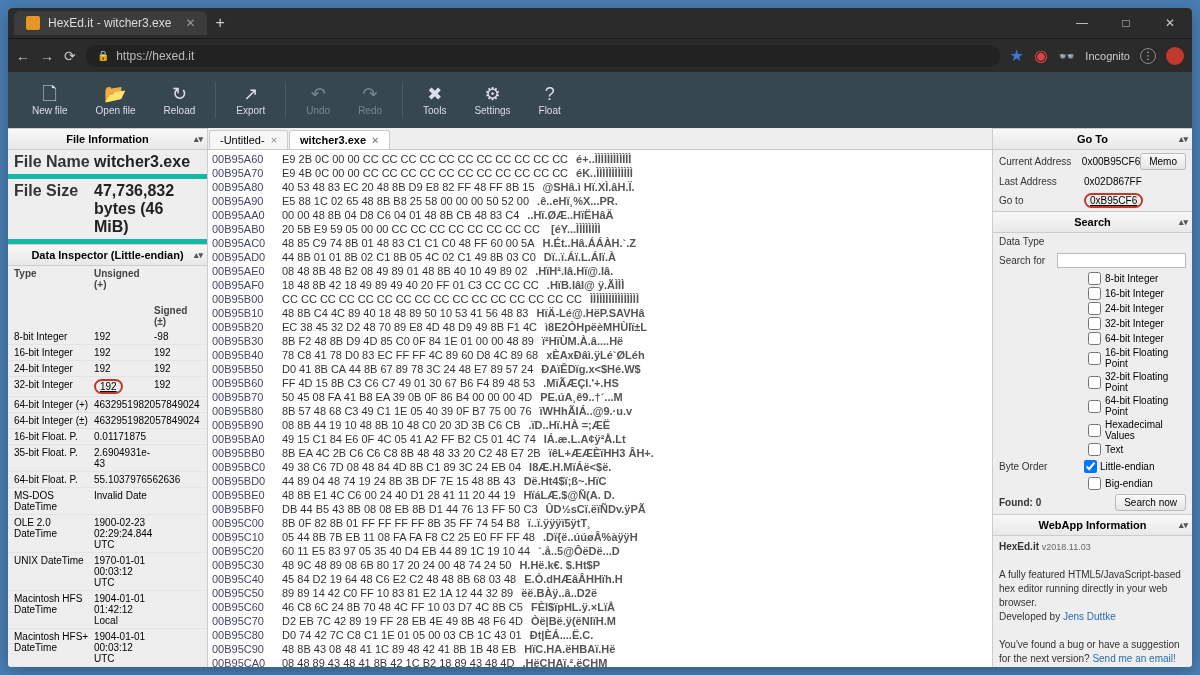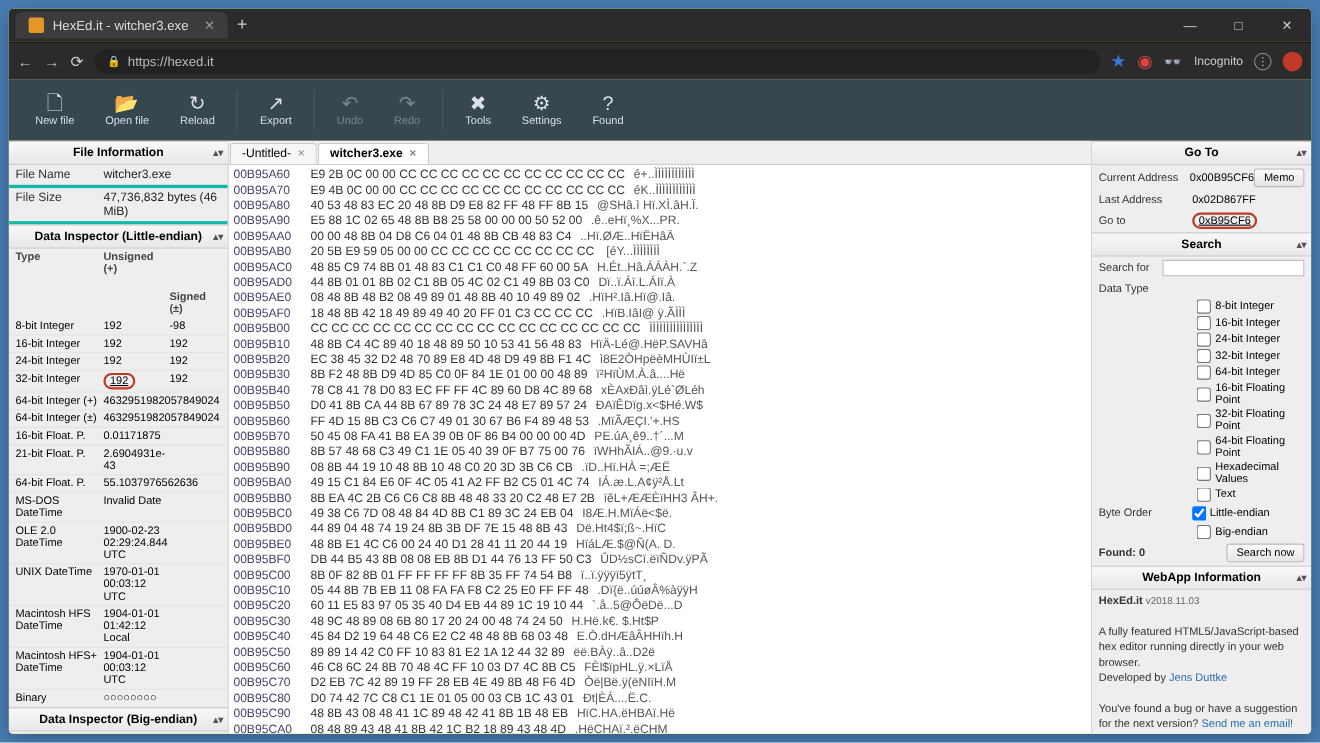--- a/index.html
+++ b/index.html
@@ -17,38 +17,38 @@
 .addrbar .url { background:#222; border-radius:14px; flex:1; padding:4px 12px; font-size:12px; display:flex; align-items:center; gap:6px; color:#bbb; }
 .addrbar .url .lock { font-size:10px; }
 .toolbar { background: #37474f; height:56px; display:flex; align-items:center; padding:0 10px; gap:0; }
 .tbtn { color:#dde; padding:6px 14px; display:flex; flex-direction:column; align-items:center; font-size:10px; cursor:pointer; gap:2px; }
 .tbtn .ico { font-size:18px; line-height:1; }
 .tbtn.disabled { opacity:0.4; }
 .content { flex:1; display:flex; background:#f0f0f0; overflow:hidden; }
 .leftpanel { width:200px; background:#eee; border-right:1px solid #ccc; display:flex; flex-direction:column; font-size:11px; overflow:hidden; }
 .panelhdr { background: linear-gradient(#f8f8f8,#e8e8e8); border-bottom:1px solid #ccc; border-top:1px solid #ccc; padding:4px 6px; font-weight:bold; font-size:11px; display:flex; align-items:center; justify-content:center; position:relative; }
 .panelhdr .arrows { position:absolute; right:4px; font-size:9px; color:#555; cursor:pointer; }
-.kv { display:flex; padding:3px 6px; font-size:11px; border-bottom:3px solid #14b8a6; }
+.kv { display:flex; padding:3px 6px; font-size:16px; border-bottom:5px solid #14b8a6;font-weight:bold; }
 .kv .k { width:80px; color:#333; }
 .kv .v { flex:1; color:#222; }
 .di-hdr { display:flex; padding:2px 6px; font-size:10px; color:#444; font-weight:bold; }
 .di-hdr .c1 { width:80px; } .di-hdr .c2 { width:60px; text-align:left; } .di-hdr .c3 { flex:1; text-align:left;margin-top:37px; }
 .di-row { display:flex; padding:2px 6px; font-size:10px; border-bottom:1px solid #e4e4e4; }
 .di-row .c1 { width:80px; } .di-row .c2 { width:60px; } .di-row .c3 { flex:1; }
 .circled { border:2px solid #c0392b; border-radius:10px; padding:0 4px; display:inline-block;text-decoration:underline; }
 .center { flex:1; display:flex; flex-direction:column; overflow:hidden; background:#fff; }
 .tabs { background:#eee; height:22px; display:flex; align-items:flex-end; font-size:11px; border-bottom:1px solid #ccc; }
 .tabitem { padding:3px 10px; border:1px solid #ccc; border-bottom:none; background:#f6f6f6; margin-left:1px; border-radius:3px 3px 0 0; cursor:pointer; display:flex; gap:4px; }
 .tabitem.active { background:#fff; font-weight:bold; }
 .tabitem .tx { color:#888; margin-left:2px; }
 .hexarea { flex:1; font-family: "Consolas","Courier New",monospace; font-size:11px; line-height:14px; overflow:auto; padding:2px 4px; color:#222; white-space:pre; }
 .hexrow { display:flex; }
 .addr { color:#446; width:70px; }
 .hex { color:#333; }
-.ascii { color:#555; margin-left:8px; }
+.ascii { color:#555; margin-left:8px;font-weight:bold; }
 .rightpanel { width:200px; background:#eee; border-left:1px solid #ccc; font-size:11px; overflow-y:auto; }
 .fld { display:flex; padding:3px 6px; align-items:center; }
 .fld .lbl { width:85px; font-size:10px; color:#333; }
 .fld .val { flex:1; font-size:10px; }
 .fld input[type=text] { width:100%; font-size:10px; padding:1px 3px; border:1px solid #bbb; }
 .btn { background:linear-gradient(#fafafa,#e5e5e5); border:1px solid #bbb; border-radius:3px; padding:2px 8px; font-size:10px; cursor:pointer; }
 .chkrow { display:flex; padding:1px 6px 1px 95px; font-size:10px; align-items:center; gap:4px; }
 .info { padding:4px 6px; font-size:10px; color:#333; line-height:1.4; }
 .info a { color:#2a6db0; }
 .small { font-size:9px; color:#666; }
@@ -118,21 +118,21 @@
     <div class="tbtn">
         <span class="ico">✖</span>
         <span>Tools</span>
       </div>
     <div class="tbtn">
         <span class="ico">⚙</span>
         <span>Settings</span>
       </div>
     <div class="tbtn">
         <span class="ico">?</span>
-        <span>Found</span>
+        <span>Float</span>
       </div>
   </div>
 
   <div class="content">
     <div class="leftpanel">
       <div class="panelhdr">
           <span>File Information</span>
           <span class="arrows">▴▾</span>
         </div>
       <div class="kv">
@@ -183,21 +183,21 @@
             <span class="c1">64-bit Integer (±)</span>
             <span class="c2">4632951982057849024</span>
             <span class="c3"></span>
           </div>
           <div class="di-row">
             <span class="c1">16-bit Float. P.</span>
             <span class="c2">0.01171875</span>
             <span class="c3"></span>
           </div>
           <div class="di-row">
-            <span class="c1">21-bit Float. P.</span>
+            <span class="c1">35-bit Float. P.</span>
             <span class="c2">2.6904931e-43</span>
             <span class="c3"></span>
           </div>
           <div class="di-row">
             <span class="c1">64-bit Float. P.</span>
             <span class="c2">55.1037976562636</span>
             <span class="c3"></span>
           </div>
           <div class="di-row">
             <span class="c1">MS-DOS DateTime</span>
@@ -268,25 +268,25 @@
       <div class="fld">
           <span class="lbl">Go to</span>
           <span class="val"><span class="circled" style="font-size:10px">0xB95CF6</span></span>
         </div>
 
       <div class="panelhdr">
           <span>Search</span>
           <span class="arrows">▴▾</span>
         </div>
       <div class="fld">
+          <span class="lbl">Data Type</span>
+        </div>
+      <div class="fld">
           <span class="lbl">Search for</span>
           <input type="text" style="">
-        </div>
-      <div class="fld">
-          <span class="lbl">Data Type</span>
         </div>
       <div id="search-types">
           <div class="chkrow">
             <input type="checkbox" style="">
             <span>8-bit Integer</span>
           </div>
           <div class="chkrow">
             <input type="checkbox" style="">
             <span>16-bit Integer</span>
           </div>

